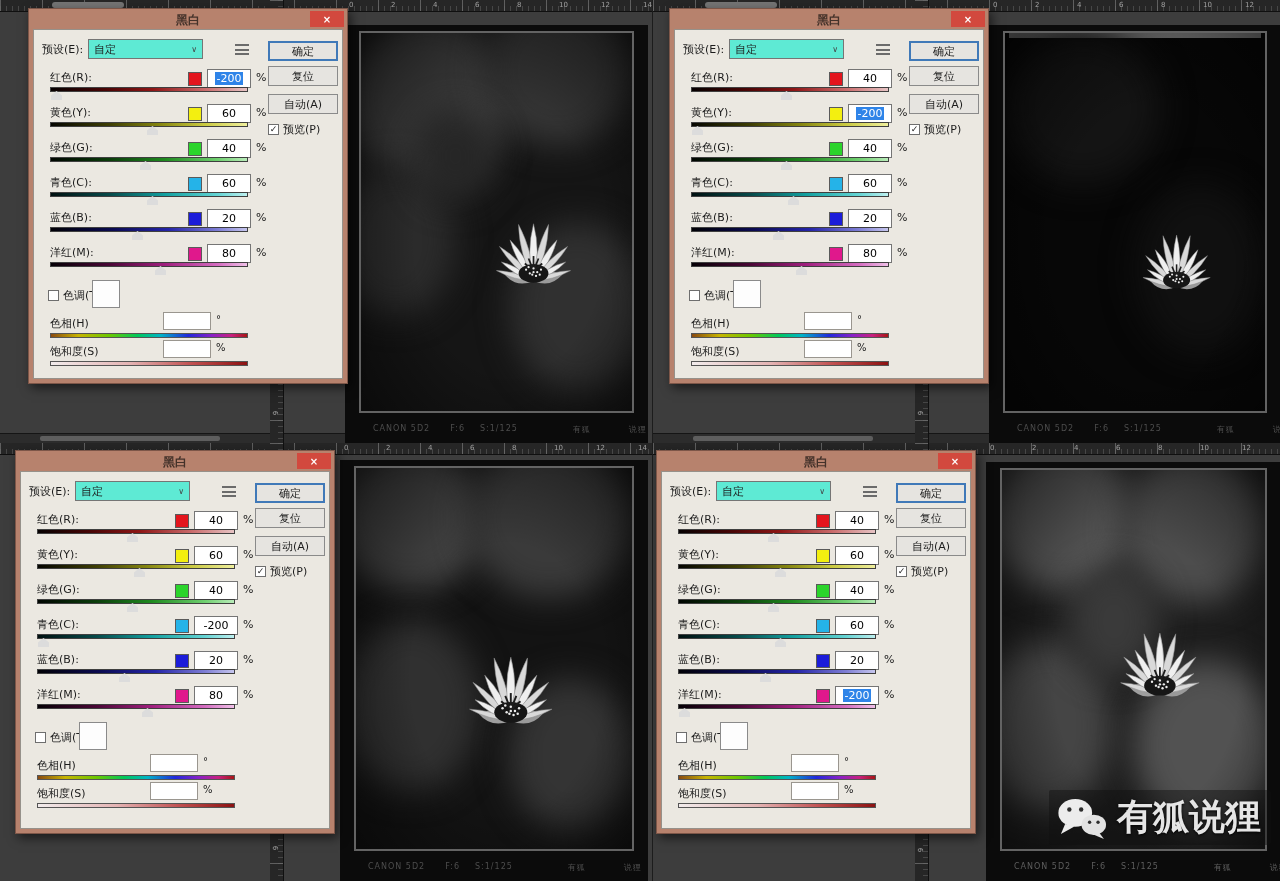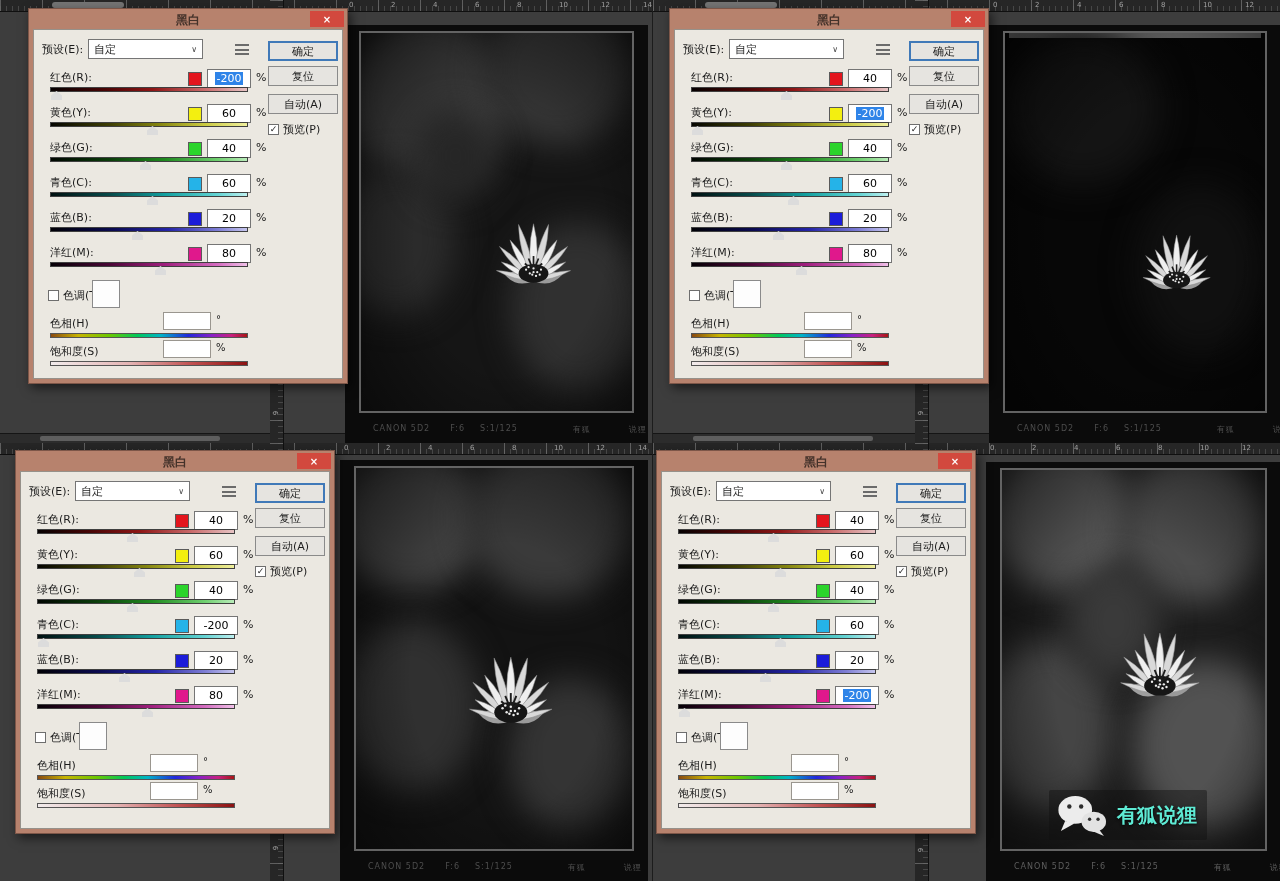--- a/index.html
+++ b/index.html
@@ -18,21 +18,21 @@
   .vnum{position:absolute;left:0px;width:11px;text-align:center;font-size:7px;color:#a0a0a0;transform:rotate(-90deg);}
   .bscroll{position:absolute;bottom:0;left:0;height:9px;background:#2c2c2c;border-top:1px solid #151515;z-index:1;}
   .bscroll .pill{position:absolute;top:2px;left:40px;width:180px;height:5px;background:#5e5e5e;border-radius:2px;}
   
   .dialog{position:absolute;width:318px;background:var(--titlebar,#b7826d);border:1px solid #7d5648;box-shadow:3px 4px 10px rgba(0,0,0,.55);z-index:5;}
   .titlebar{position:absolute;top:0;left:0;right:0;height:20px;}
   .dtitle{position:absolute;left:0;right:0;top:3px;text-align:center;font-size:12px;font-weight:bold;color:#44322a;}
   .closebtn{position:absolute;top:2px;right:3px;width:34px;height:16px;background:var(--close,#d2493e);color:#fff;font-size:10px;font-weight:bold;display:flex;align-items:center;justify-content:center;cursor:default;}
   .dbody{position:absolute;top:20px;left:4px;right:4px;bottom:4px;background:#ebe8e1;border:1px solid #96918a;}
   .lbl{position:absolute;font-size:11px;color:#1c1c1c;white-space:nowrap;}
-  .select{position:absolute;left:54px;top:9px;width:115px;height:20px;background:#ffffff;border:1px solid #757575;font-size:11px;color:#1c1c1c;display:flex;align-items:center;padding:0 5px;box-sizing:border-box;}
+  .select{position:absolute;left:54px;top:9px;width:115px;height:20px;background:#5eead4;border:1px solid #757575;font-size:11px;color:#1c1c1c;display:flex;align-items:center;padding:0 5px;box-sizing:border-box;}
   .sel-arrow{margin-left:auto;font-size:8px;color:#444;}
   .mini-icon{position:absolute;left:201px;top:14px;width:14px;height:11px;display:flex;flex-direction:column;justify-content:space-between;}
   .mini-icon i{display:block;height:2px;background:#6b6b6b;}
   .btn{position:absolute;left:234px;width:70px;height:20px;background:#e6e4e0;border:1px solid #8a8a8a;font-size:11px;color:#1c1c1c;display:flex;align-items:center;justify-content:center;box-sizing:border-box;}
   .btn.primary{border:2px solid #4079b8;}
   .preview-row{position:absolute;left:234px;top:92px;display:flex;align-items:center;gap:4px;}
   .checkbox{width:11px;height:11px;background:#fff;border:1px solid #6e6e6e;display:inline-flex;align-items:center;justify-content:center;font-size:9px;line-height:9px;color:#222;box-sizing:border-box;}
   .preview-row .lbl{position:static;}
   .srow{position:absolute;left:0;right:0;height:32px;}
   .slabel{position:absolute;left:16px;top:0;font-size:11px;color:#1c1c1c;}
@@ -71,21 +71,21 @@
   .caption.bright{color:#5e5e5e;}
   
   .np-bar{position:absolute;background:#000;z-index:2;display:flex;align-items:center;}
   .np-logo{width:38px;height:38px;border:2px solid #edb62a;border-radius:8px;background:#0d0d0d;color:#edb62a;display:flex;flex-direction:column;align-items:center;justify-content:center;font-weight:bold;font-size:16px;margin-left:8px;flex:none;}
   .np-dots{display:flex;gap:2px;margin-top:1px;}
   .np-dots i{width:3px;height:3px;background:#edb62a;border-radius:50%;}
   .np-brand{font-size:26px;font-style:italic;font-weight:bold;color:#fff;margin-left:14px;text-shadow:1px 1px 2px #000;}
   .np-credit{font-size:19px;color:#fff;margin-left:16px;white-space:nowrap;}
   .wx-mark{position:absolute;display:flex;align-items:center;z-index:6;background:rgba(15,15,15,.45);padding:3px 10px 3px 6px;border-radius:2px;}
   .wx-svg{width:54px;height:44px;flex:none;}
-  .wx-label{font-size:20px;color:#5eead4;font-weight:bold;margin-left:8px;text-shadow:0 1px 3px #000;white-space:nowrap;}
+  .wx-label{font-size:36px;color:#e5e5e5;font-weight:bold;margin-left:8px;text-shadow:0 1px 3px #000;white-space:nowrap;}
 </style>
 </head>
 <body>
 
 <div id="stage">
     <div class="quadrant" style="left: 0px; top: 0px; width: 652px; height: 443px;">
       <div class="hruler">
         <div class="ticks"></div>
         <div class="bigticks"></div>
         <span class="rnum" style="left: 349px;">0</span>

